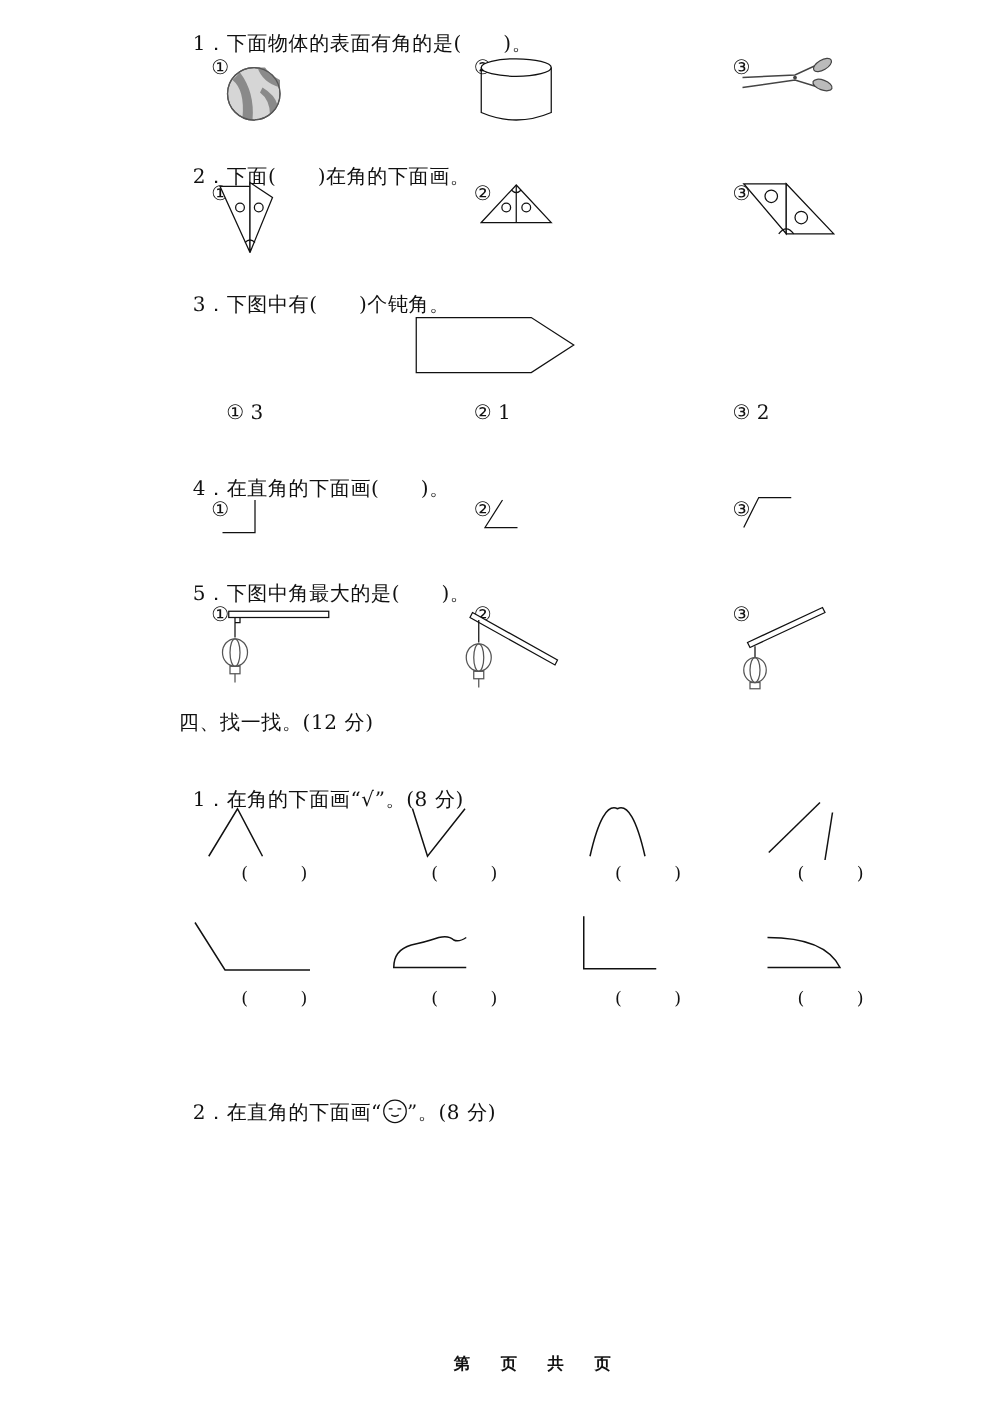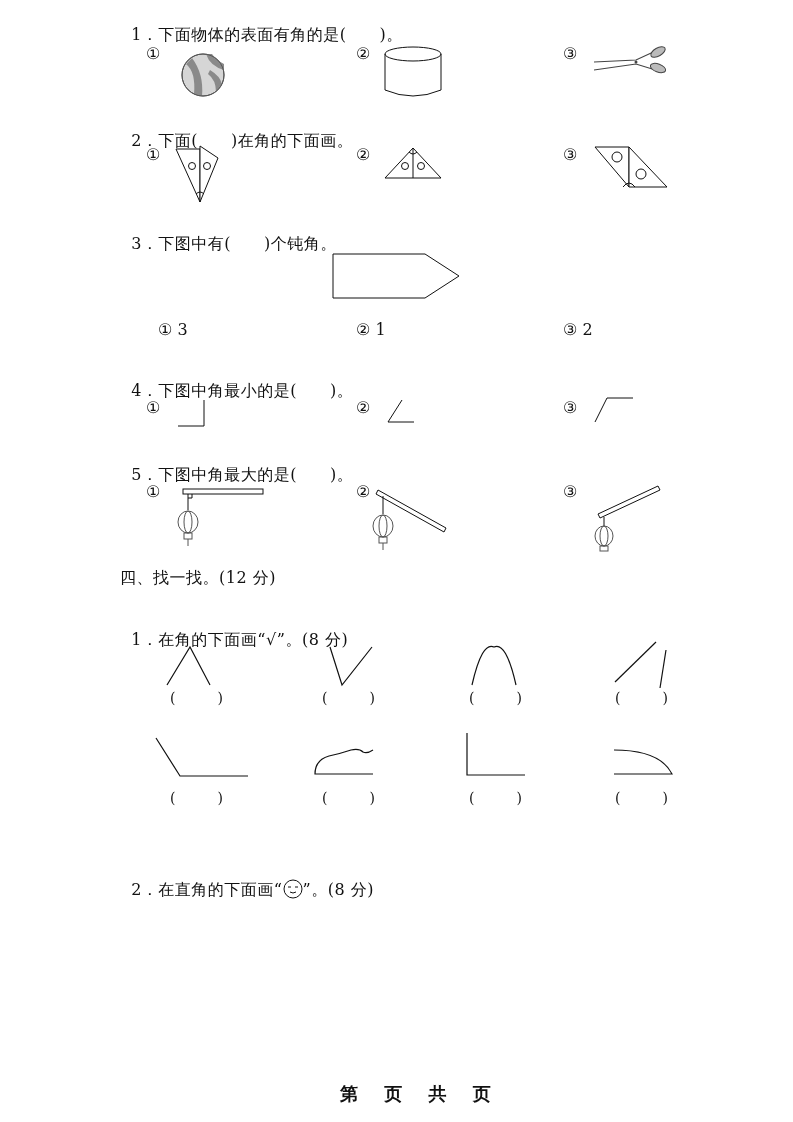--- a/index.html
+++ b/index.html
@@ -1,22 +1,22 @@
 <!DOCTYPE html>
 <html><head>
 <meta charset="utf-8">
 <style>
   html,body{margin:0;padding:0;background:#fff;}
   body{width:793px;height:1122px;position:relative;overflow:hidden;font-family:"DejaVu Serif","Liberation Serif",serif;color:#111;}
-  .abs{position:absolute;}
+  .abs{position:absolute;margin-left:23px;}
   .q{font-size:16px;white-space:pre;letter-spacing:0.5px;}
   .opt{font-size:16px;}
   .paren{font-size:14px;white-space:pre;}
   svg{position:absolute;overflow:visible;}
-  .footer{font-family:"DejaVu Sans","Liberation Sans",sans-serif;font-size:18px;letter-spacing:10px;font-weight:bold;}
+  .footer{font-family:"DejaVu Sans","Liberation Sans",sans-serif;font-size:13px;letter-spacing:10px;font-weight:bold;}
 </style>
 </head>
 <body>
 
 <div class="abs q" style="left:120px;top:6px">
   <span>1．</span><span>下面物体的表面有角的是(　　)。</span>
 </div>
 <div class="abs opt" style="left:146px;top:44px">①</div>
 <svg style="left:180px;top:52px" width="46" height="46" viewBox="0 0 46 46">
   <circle cx="23" cy="23" r="21" fill="#d6d6d6" stroke="#555" stroke-width="1"></circle>
@@ -71,21 +71,21 @@
   <span>3．</span><span>下图中有(　　)个钝角。</span>
 </div>
 <svg style="left:331px;top:252px" width="130" height="50" viewBox="0 0 130 50">
   <path d="M2,2 L94,2 L128,24 L94,46 L2,46 Z" fill="#fff" stroke="#111" stroke-width="1"></path>
 </svg>
 <div class="abs opt" style="left:158px;top:320px"><span>①</span> <span>3</span></div>
 <div class="abs opt" style="left:356px;top:320px"><span>②</span> <span>1</span></div>
 <div class="abs opt" style="left:563px;top:320px"><span>③</span> <span>2</span></div>
 
 <div class="abs q" style="left:120px;top:362px">
-  <span>4．</span><span>下图中角最小的是(　　)。</span>
+  <span>4．</span><span>在直角的下面画(　　)。</span>
 </div>
 <div class="abs opt" style="left:146px;top:398px">①</div>
 <svg style="left:176px;top:398px" width="30" height="30" viewBox="0 0 30 30">
   <path d="M28,2 L28,28 L2,28" fill="none" stroke="#111" stroke-width="1"></path>
 </svg>
 <div class="abs opt" style="left:356px;top:398px">②</div>
 <svg style="left:386px;top:398px" width="30" height="26" viewBox="0 0 30 26">
   <path d="M16,2 L2,24 L28,24" fill="none" stroke="#111" stroke-width="1"></path>
 </svg>
 <div class="abs opt" style="left:563px;top:398px">③</div>

